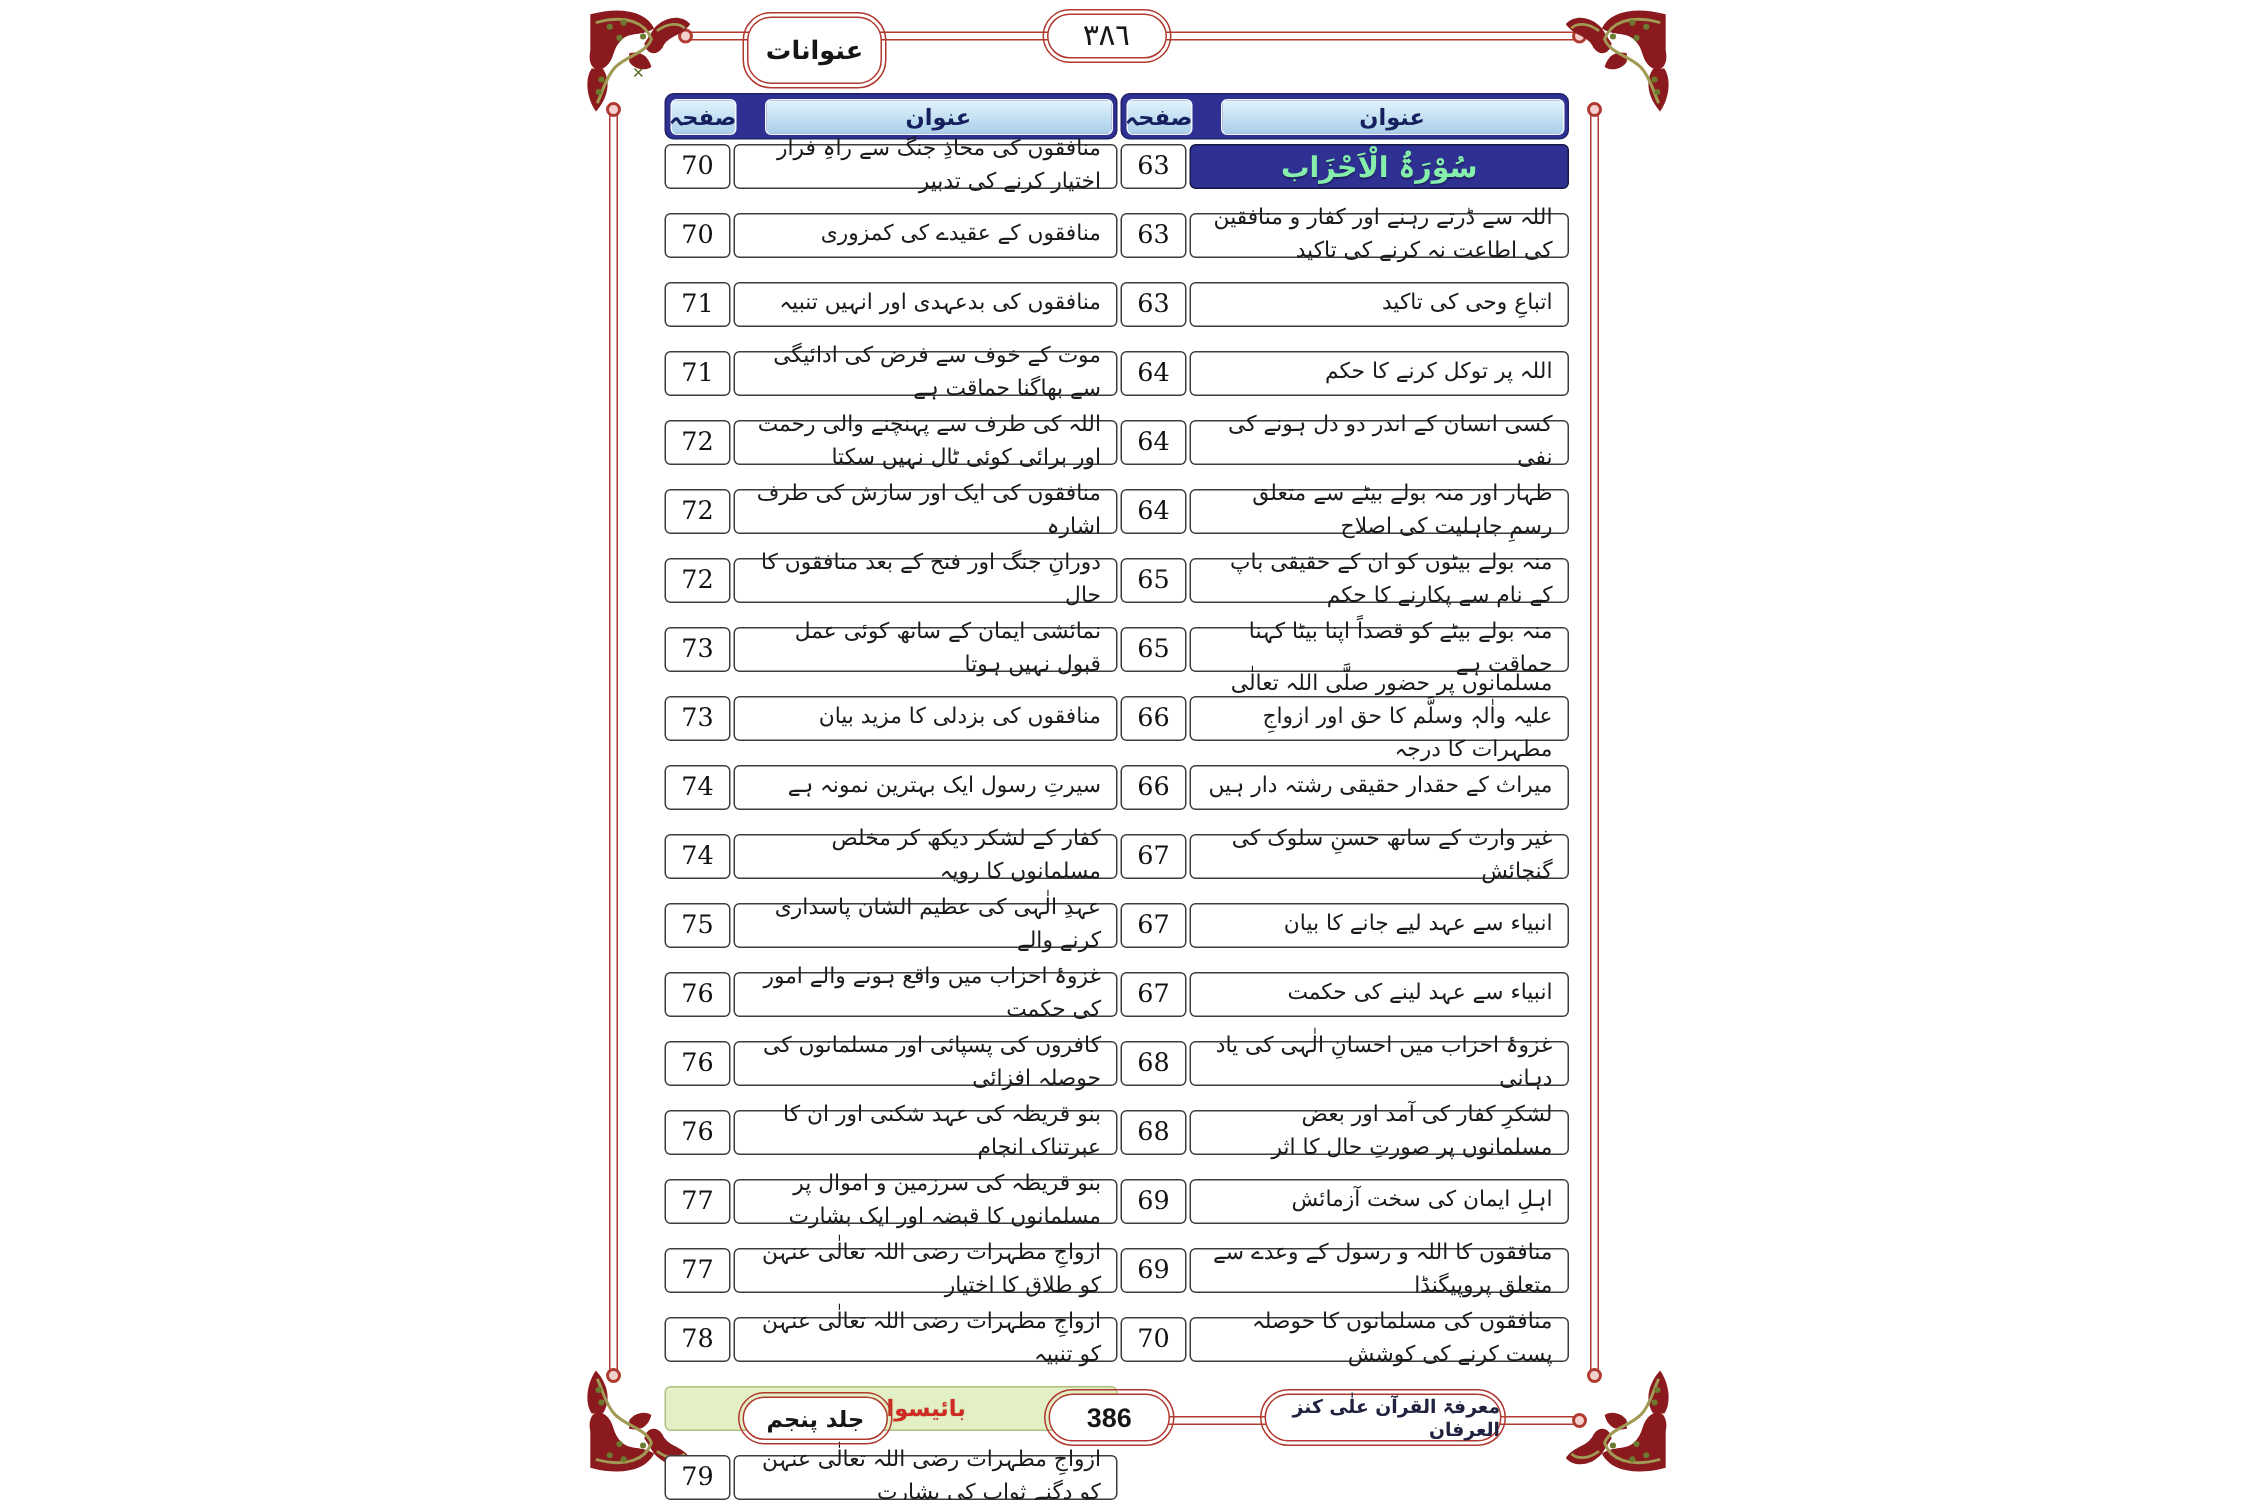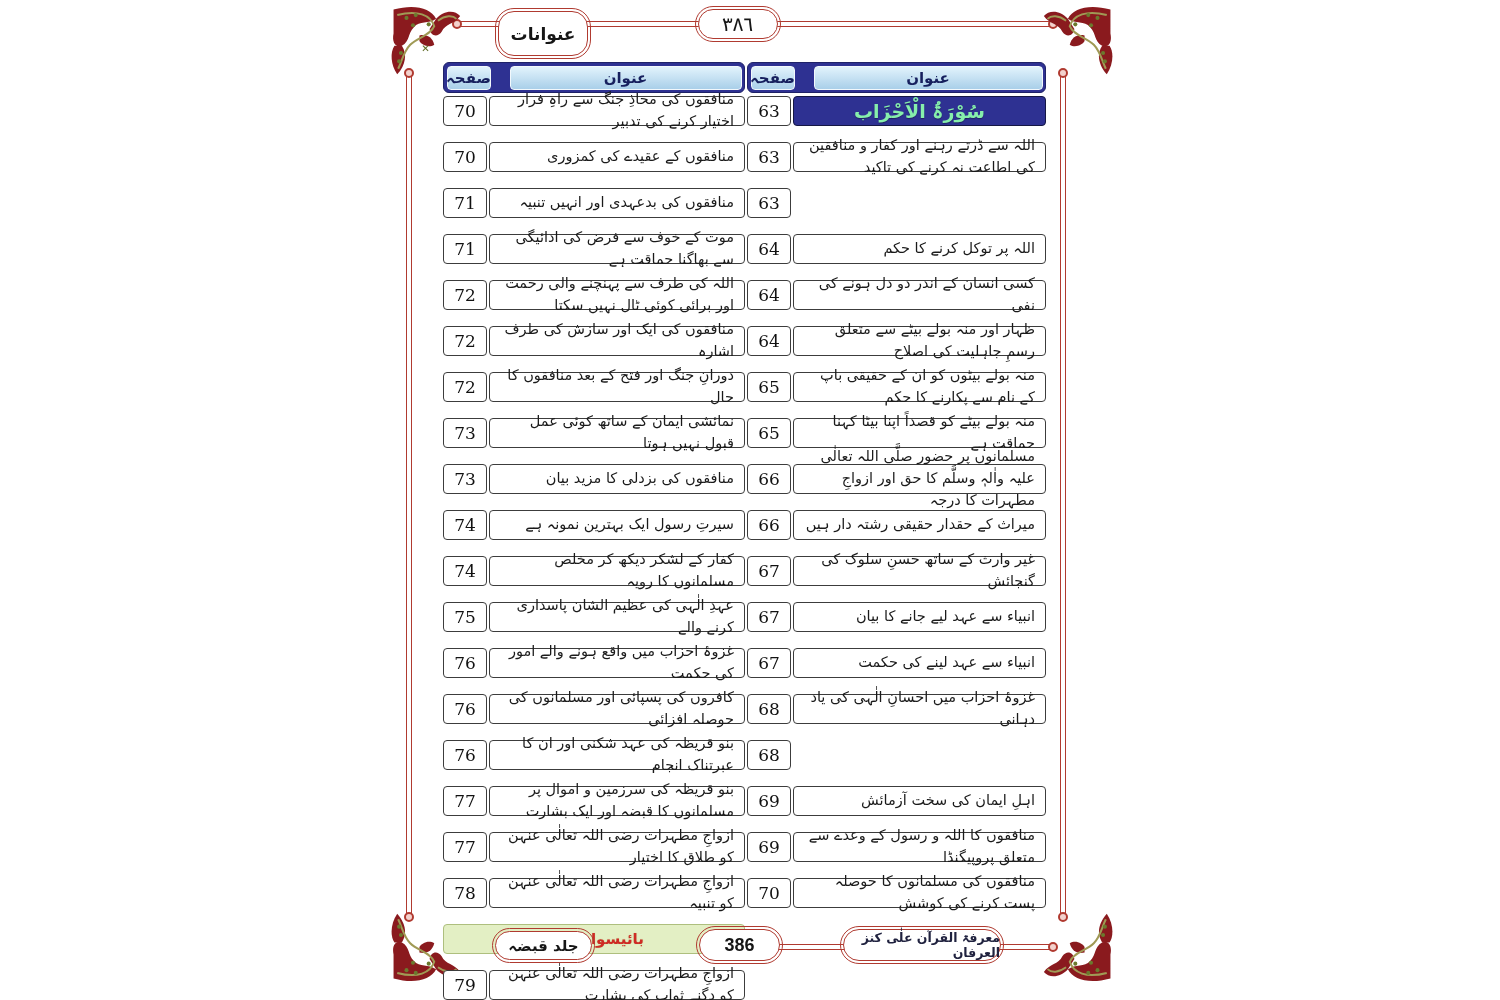--- a/index.html
+++ b/index.html
@@ -144,21 +144,21 @@
         <circle cx="14" cy="53" r="2.2"></circle>
           <circle cx="12" cy="62" r="2.2"></circle>
           <circle cx="44" cy="22" r="2.2"></circle>
       </g>
     </svg>
   </div>
 
   <div class="pill urdu" id="contents-pill" dir="rtl">عنوانات</div>
   <div class="pill" id="top-page-pill">٣٨٦</div>
 
-  <div class="pill urdu" id="volume-pill" dir="rtl">جلد قبضہ</div>
+  <div class="pill urdu" id="volume-pill" dir="rtl">جلد پنجم</div>
   <div class="pill" id="bottom-page-pill">386</div>
   <div class="pill urdu" id="booktitle-pill" dir="rtl">معرفۃ القرآن علٰی کنز العرفان</div>
 
   <div class="colgroup" id="col-left">
     <div class="col-header">
       <div class="hcell page" dir="rtl">صفحہ</div>
       <div class="hcell title" dir="rtl">عنوان</div>
     </div>
     <div class="col-body" id="left-body">
         <div class="trow">
@@ -252,20 +252,21 @@
         <div class="trow">
           <div class="pcell">63</div>
           <div class="scell" dir="rtl" lang="ur">سُوْرَۃُ الْاَحْزَاب</div>
         </div>
         <div class="trow">
           <div class="pcell">63</div>
           <div class="tcell" dir="rtl" lang="ur">اللہ سے ڈرتے رہنے اور کفار و منافقین کی اطاعت نہ کرنے کی تاکید</div>
         </div>
         <div class="trow">
           <div class="pcell">63</div>
+          <div class="tcell" dir="rtl" lang="ur">اتباعِ وحی کی تاکید</div>
         </div>
         <div class="trow">
           <div class="pcell">64</div>
           <div class="tcell" dir="rtl" lang="ur">اللہ پر توکل کرنے کا حکم</div>
         </div>
         <div class="trow">
           <div class="pcell">64</div>
           <div class="tcell" dir="rtl" lang="ur">کسی انسان کے اندر دو دل ہونے کی نفی</div>
         </div>
         <div class="trow">
@@ -299,20 +300,21 @@
         <div class="trow">
           <div class="pcell">67</div>
           <div class="tcell" dir="rtl" lang="ur">انبیاء سے عہد لینے کی حکمت</div>
         </div>
         <div class="trow">
           <div class="pcell">68</div>
           <div class="tcell" dir="rtl" lang="ur">غزوۂ احزاب میں احسانِ الٰہی کی یاد دہانی</div>
         </div>
         <div class="trow">
           <div class="pcell">68</div>
+          <div class="tcell" dir="rtl" lang="ur">لشکرِ کفار کی آمد اور بعض مسلمانوں پر صورتِ حال کا اثر</div>
         </div>
         <div class="trow">
           <div class="pcell">69</div>
           <div class="tcell" dir="rtl" lang="ur">اہلِ ایمان کی سخت آزمائش</div>
         </div>
         <div class="trow">
           <div class="pcell">69</div>
           <div class="tcell" dir="rtl" lang="ur">منافقوں کا اللہ و رسول کے وعدے سے متعلق پروپیگنڈا</div>
         </div>
         <div class="trow">

